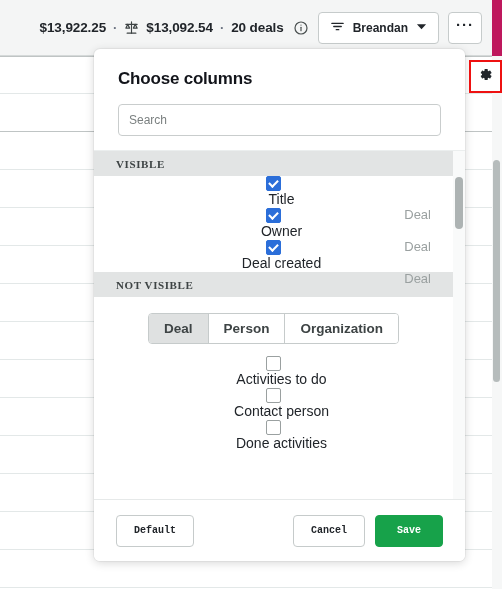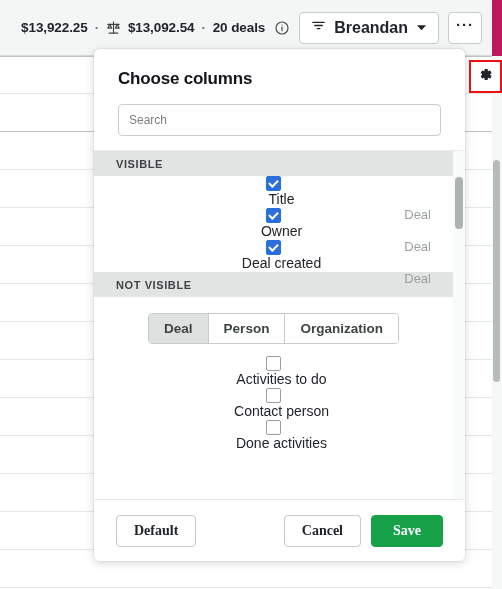--- a/index.html
+++ b/index.html
@@ -61,21 +61,21 @@
 
   .btn-filter {
     display: flex;
     align-items: center;
     gap: 8px;
     height: 32px;
     padding: 0 11px;
     background: #ffffff;
     border: 1px solid #c6cbcb;
     border-radius: 4px;
-    font-size: 16px;
+    font-size: 12px;
     font-weight: 700;
     color: #21252a;
     cursor: pointer;
   }
   .btn-dots {
     display: flex;
     align-items: center;
     justify-content: center;
     width: 34px; height: 32px;
     background: #ffffff;
@@ -168,20 +168,21 @@
   }
 
   .section-head {
     background: #e2e4e4;
     color: #3e4445;
     font-size: 11px;
     font-weight: 700;
     letter-spacing: 0.6px;
     padding: 7px 0 6px 22px;
     margin-right: 12px;
+    font-family: Liberation Serif, serif;
   }
 
   .col-row {
     display: flex;
     align-items: center;
     height: 32px;
     padding: 0 22px 0 22px;
     margin-right: 12px;
     flex-direction: column;
   }
@@ -264,24 +265,24 @@
     border-top: 1px solid #e6e9e9;
     display: flex;
     align-items: center;
     padding: 0 22px;
     background: #ffffff;
   }
   .btn {
     height: 32px;
     padding: 0 17px;
     border-radius: 4px;
-    font-size: 14px;
-    font-weight: 700;
-    cursor: pointer;
-    font-family: Liberation Serif, serif;
+    font-size: 10px;
+    font-weight: 700;
+    cursor: pointer;
+    font-family: Liberation Mono, monospace;
     display: inline-flex;
     align-items: center;
     justify-content: center;
   }
   .btn-default {
     background: #ffffff;
     border: 1px solid #c6cbcb;
     color: #21252a;
   }
   .btn-cancel {

